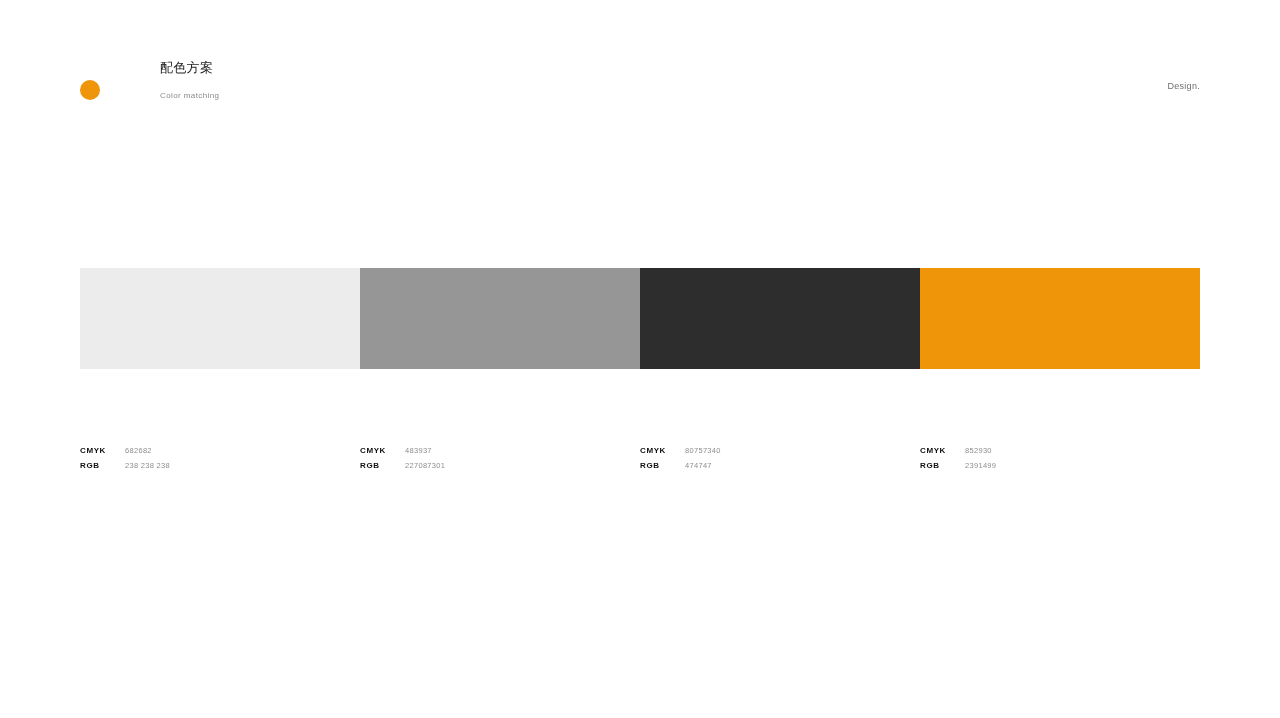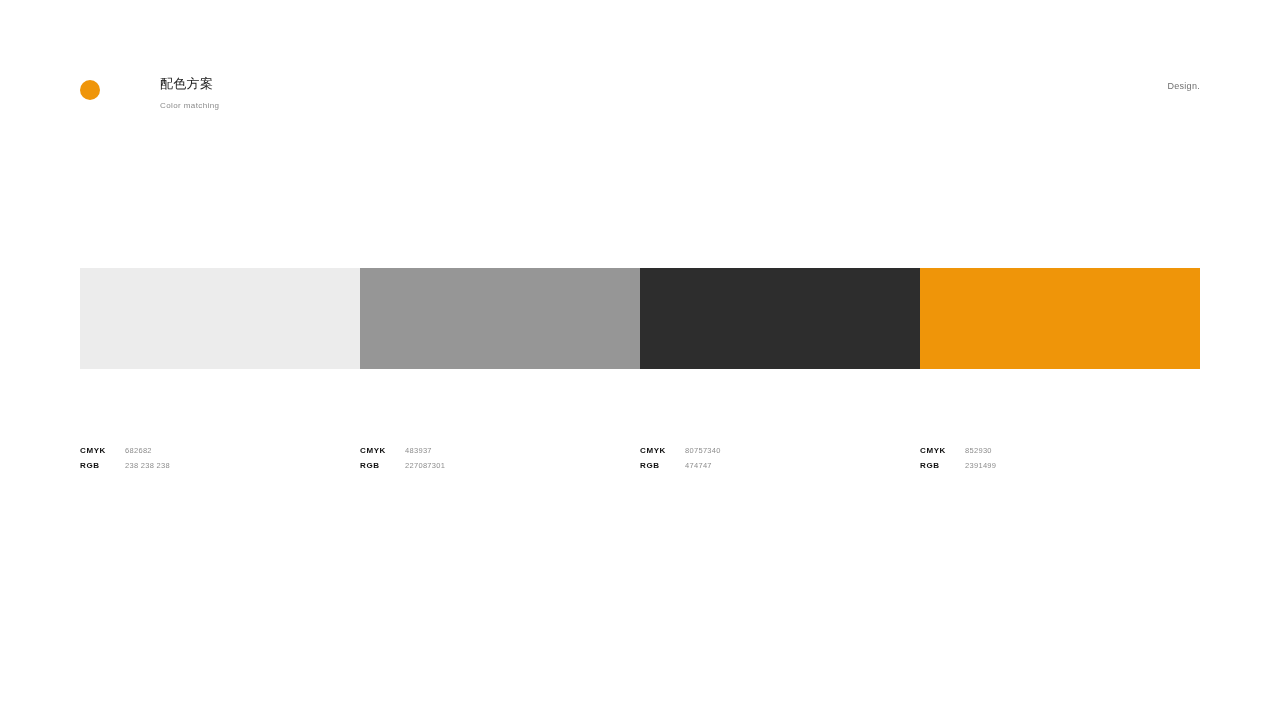--- a/index.html
+++ b/index.html
@@ -29,31 +29,31 @@
     left: 80px;
     top: 80px;
     width: 20px;
     height: 20px;
     border-radius: 50%;
     background: #ef9509;
   }
   .title-block {
     position: absolute;
     left: 160px;
-    top: 76px;
+    top: 60px;
   }
   .title-cn {
     font-size: 13px;
     line-height: 16px;
     font-weight: 400;
     color: #1c1c1c;
     letter-spacing: 0.3px;
   }
   .title-en {
-    margin-top: 8px;
+    margin-top: 14px;
     font-size: 8px;
     line-height: 11px;
     font-weight: 400;
     color: #8a8a8a;
     letter-spacing: 0.4px;
   }
   .design-mark {
     position: absolute;
     right: 80px;
     top: 80px;

